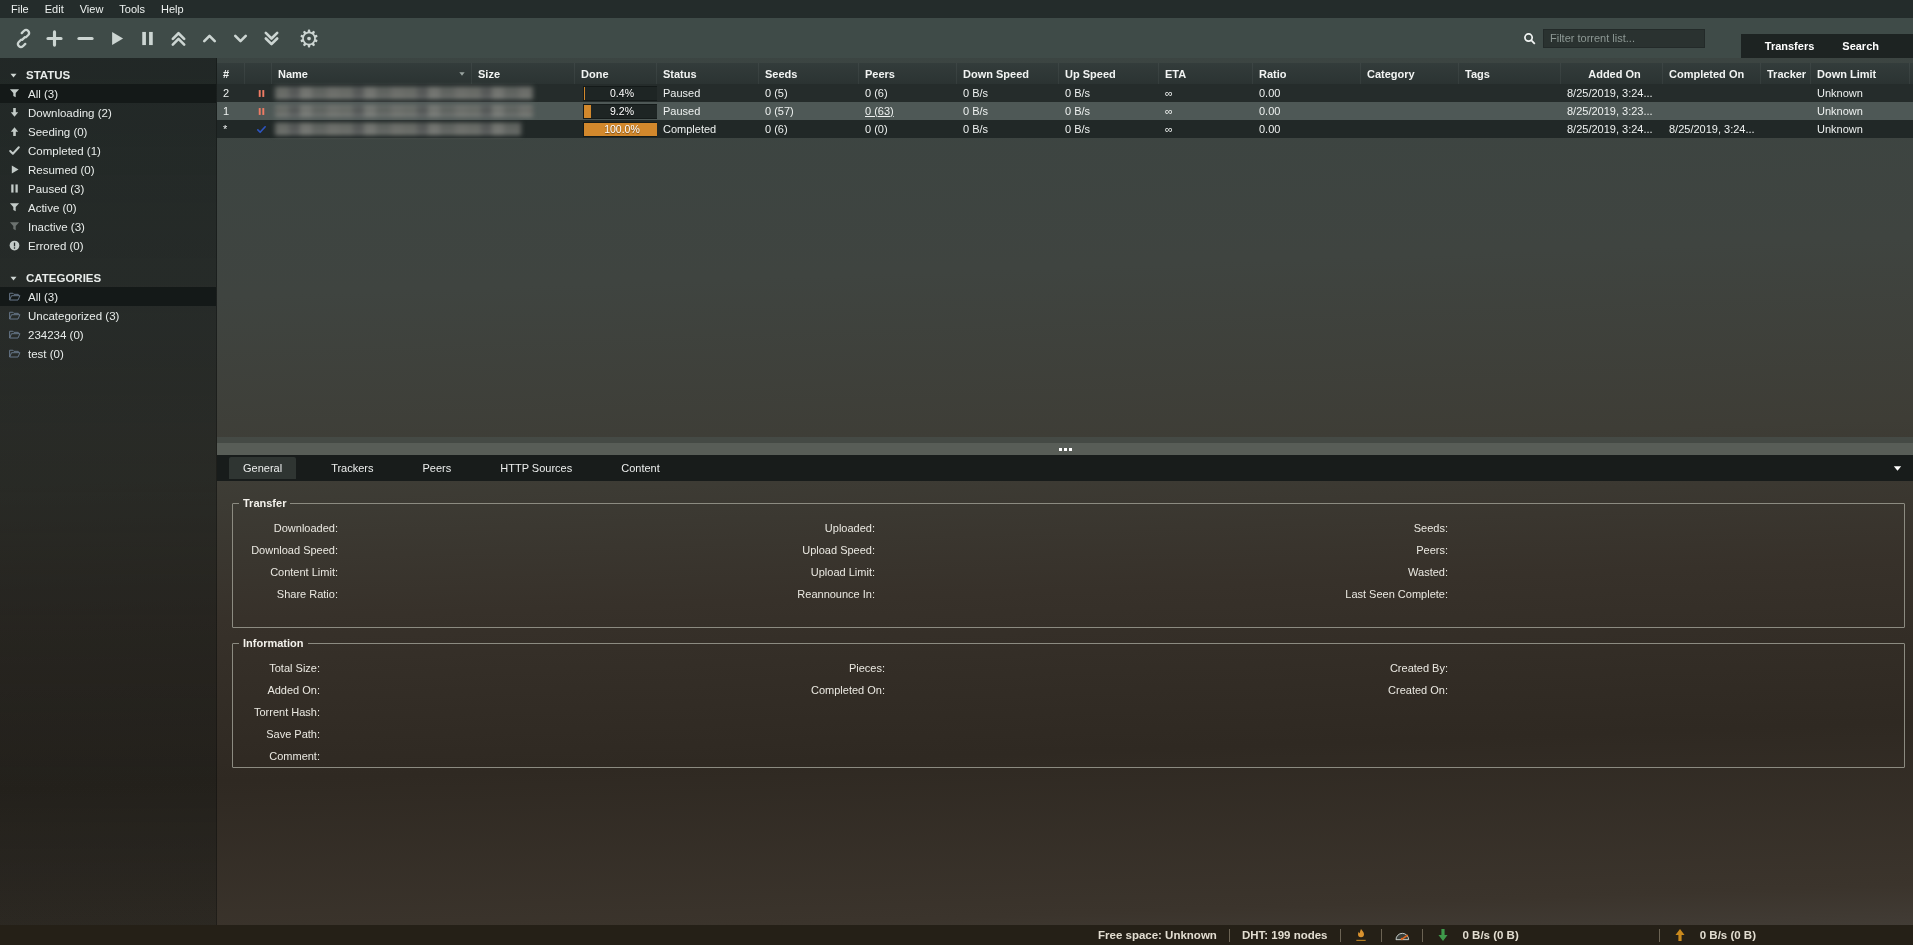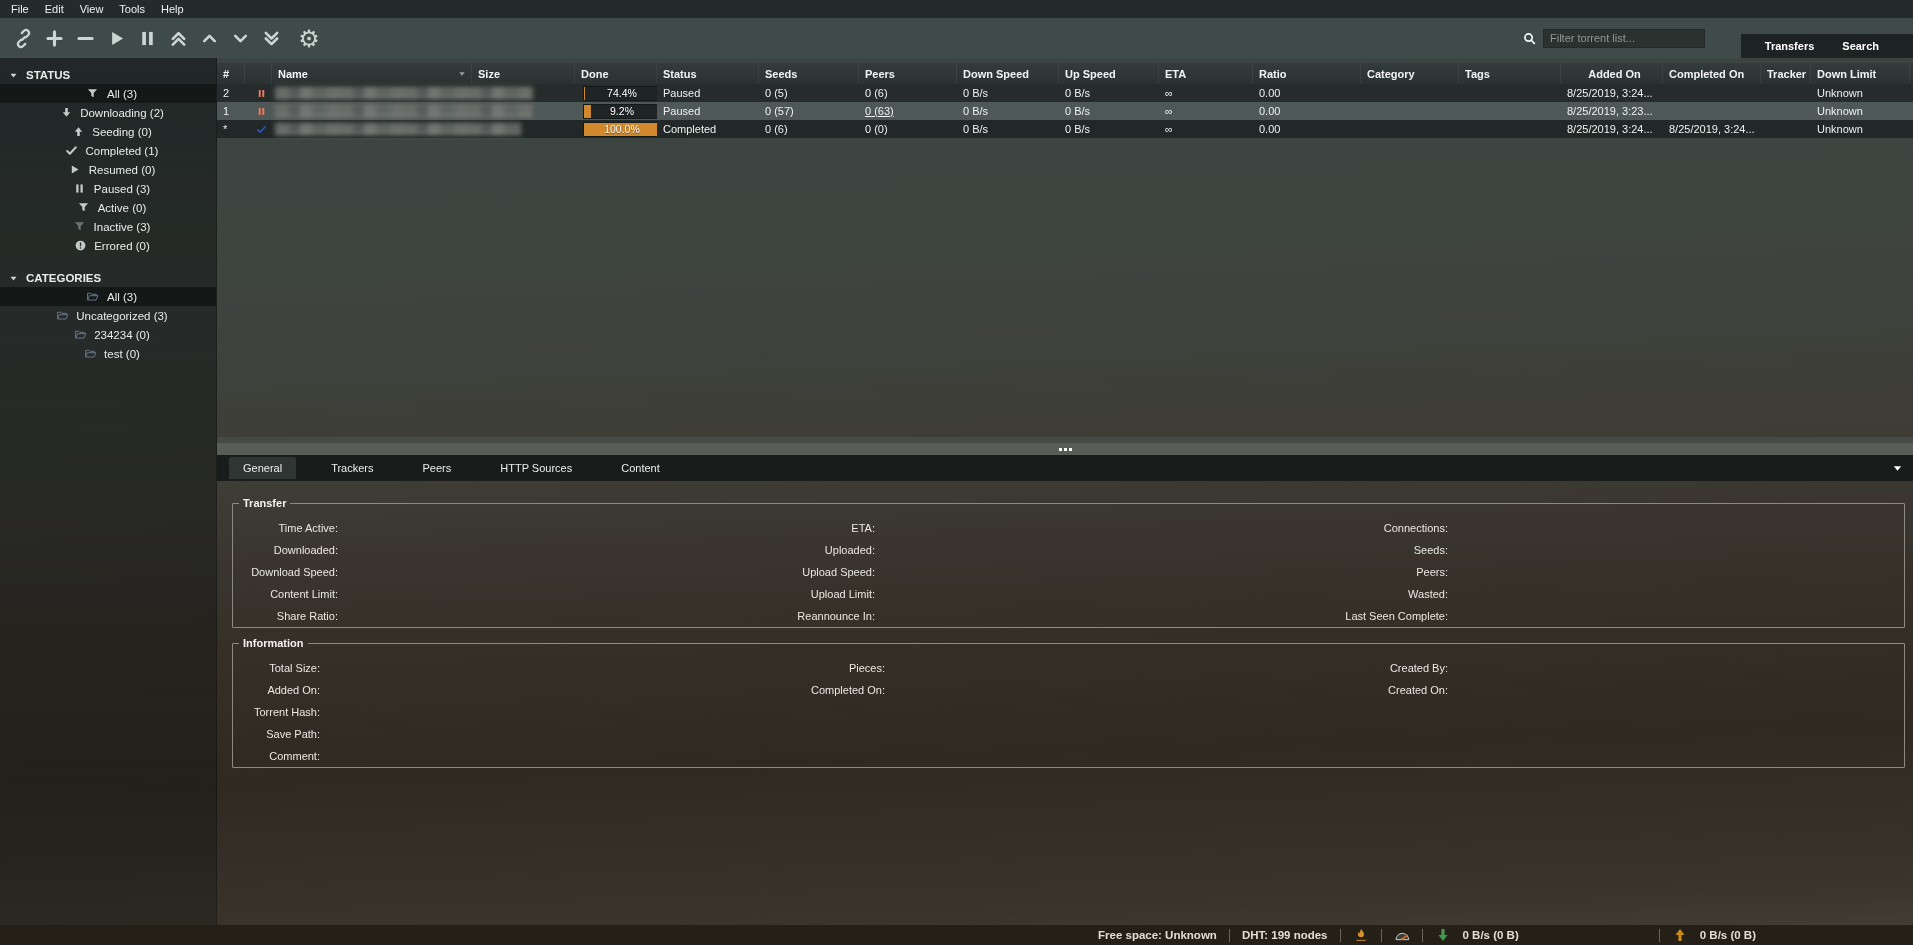--- a/index.html
+++ b/index.html
@@ -21,21 +21,21 @@
       font-family:"Liberation Sans",sans-serif;font-size:11px;padding:0 6px;outline:none;}
   .filter-input::placeholder{color:#8d9894;}
   .topright{position:absolute;top:34px;right:0;height:24px;background:#1d2322;display:flex;align-items:center;padding:0 20px 0 10px;}
   .topright span{color:#fff;font-size:11px;font-weight:bold;padding:4px 14px;}
   
   .main{height:867px;display:flex;}
   .sidebar{width:217px;box-sizing:border-box;background:linear-gradient(180deg,rgba(12,16,15,.55),rgba(12,16,15,.30));
       padding-top:8px;color:#e8ecea;font-size:11.5px;border-right:1px solid rgba(0,0,0,.25);}
   .side-header{display:flex;align-items:center;height:18px;padding-left:9px;font-weight:bold;gap:8px;}
   .side-header .tri{display:flex;color:#cfd6d3;}
-  .side-item{display:flex;align-items:center;height:19px;padding-left:7px;gap:7px;justify-content:center;}
+  .side-item{display:flex;align-items:center;height:19px;padding-left:7px;gap:7px;}
   .side-item.selected{background:#141918;}
   .side-item .ic{width:14px;height:14px;display:flex;align-items:center;justify-content:center;color:#c3cbc8;}
   .side-item .ic svg{width:13px;height:13px;}
   .side-item .ic.dim{opacity:.45;}
   .side-item .ic.folder{color:#68788b;}
   .cat-section{margin-top:14px;}
   
   .content{flex:1;display:flex;flex-direction:column;min-width:0;}
   .list-area{height:379px;}
   .t-header{display:flex;height:21px;margin-top:5px;background:linear-gradient(#333c3b,#2b3332);
@@ -395,21 +395,21 @@
                     <rect x="6" y="4.5" width="4.2" height="15" fill="currentColor"></rect>
                     <rect x="13.8" y="4.5" width="4.2" height="15" fill="currentColor"></rect>
                   </svg>
                 </span>
               </div>
               <div class="tcell" style="width: 200px;"></div>
               <div class="tcell" style="width: 103px;"></div>
               <div class="tcell" style="width: 82px;">
                 <div class="progress">
                   <div class="fill" style="width: 0.4%;"></div>
-                  <div class="plabel">74.4%</div>
+                  <div class="plabel">0.4%</div>
                 </div>
               </div>
               <div class="tcell" style="width: 102px;">Paused</div>
               <div class="tcell" style="width: 100px;">0 (5)</div>
               <div class="tcell" style="width: 98px;">0 (6)</div>
               <div class="tcell" style="width: 102px;">0 B/s</div>
               <div class="tcell" style="width: 100px;">0 B/s</div>
               <div class="tcell" style="width: 94px;">∞</div>
               <div class="tcell" style="width: 108px;">0.00</div>
               <div class="tcell" style="width: 98px;"></div>
@@ -503,25 +503,20 @@
           <span class="chev">
             <svg viewBox="0 0 24 24">
               <path d="M4 7l8 10 8-10z" fill="currentColor"></path>
             </svg>
           </span>
         </div>
       <div class="details">
         <fieldset>
           <legend>Transfer</legend>
           <div id="transfer-rows">
-              <div class="frow">
-                <div class="c tr-c1">Time Active:</div>
-                <div class="c tr-c2">ETA:</div>
-                <div class="c tr-c3">Connections:</div>
-              </div>
               <div class="frow">
                 <div class="c tr-c1">Downloaded:</div>
                 <div class="c tr-c2">Uploaded:</div>
                 <div class="c tr-c3">Seeds:</div>
               </div>
               <div class="frow">
                 <div class="c tr-c1">Download Speed:</div>
                 <div class="c tr-c2">Upload Speed:</div>
                 <div class="c tr-c3">Peers:</div>
               </div>

